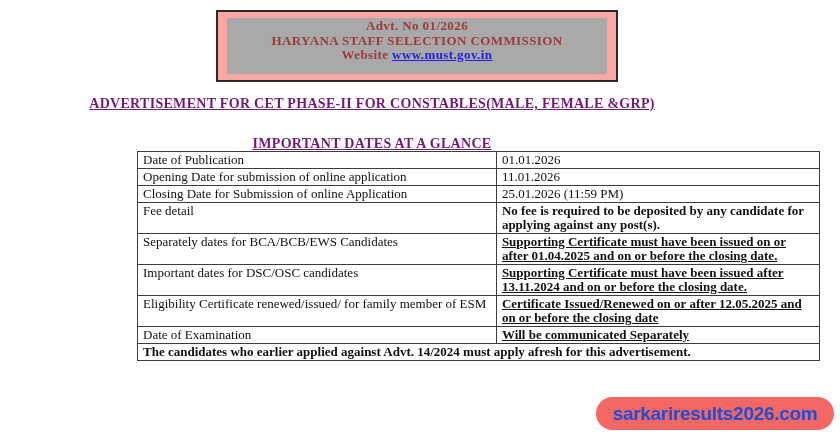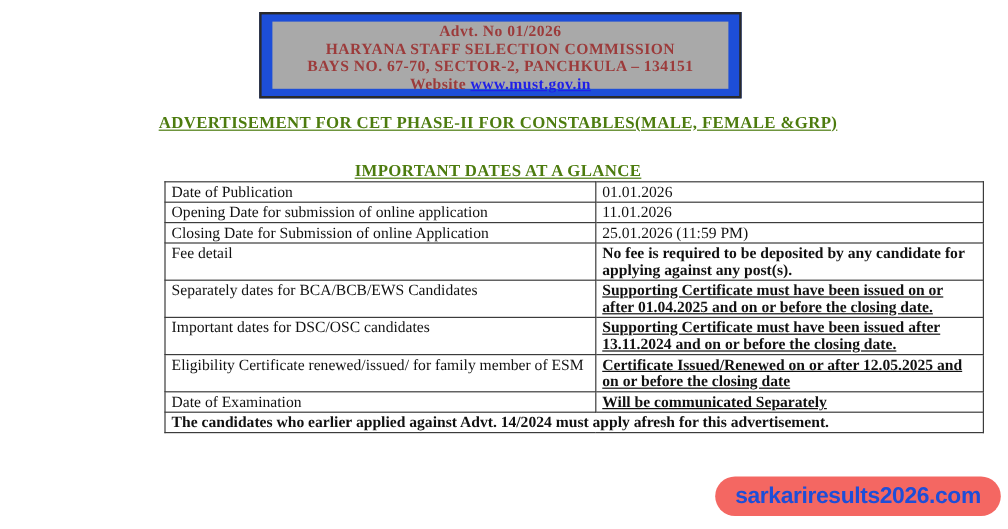--- a/index.html
+++ b/index.html
@@ -8,21 +8,21 @@
     width:840px;height:441px;
     background:#ffffff;
     overflow:hidden;
     font-family:"Liberation Serif", serif;
     color:#111;
   }
   
   .header-box{
     position:absolute;left:216px;top:10px;width:402px;height:72px;
     border:2px solid #2a2a2a;
-    background:#1d4ed8;
+    background:#fca5a5;
     box-sizing:border-box;
     padding:6px 9px;
   }
   .header-inner{
     background:#a9a9a9;
     height:100%;
     text-align:center;
     font-weight:bold;
     font-size:13px;
     line-height:14.5px;
@@ -36,23 +36,22 @@
     text-decoration:underline;
     cursor:pointer;
   }
   
   .heading{
     position:absolute;left:0;width:744px;
     text-align:center;
     font-weight:bold;
     font-size:14px;
     letter-spacing:0.3px;
-    color:#4d7c0f;
+    color:#701a75;
     text-decoration:underline;
-    margin-left:43px;
   }
   .h1{top:96px;}
   .h2{top:136px;}
   
   table.dates{
     position:absolute;left:137px;top:151px;
     width:683px;
     border-collapse:collapse;
     font-size:13px;
   }
@@ -89,21 +88,20 @@
 </style>
 </head>
 <body>
 
 <div class="page">
 
   <div class="header-box">
     <div class="header-inner">
       <div>Advt. No 01/2026</div>
       <div>HARYANA STAFF SELECTION COMMISSION</div>
-      <div>BAYS NO. 67-70, SECTOR-2, PANCHKULA – 134151</div>
       <div><span>Website </span><a class="link">www.must.gov.in</a></div>
     </div>
   </div>
 
   <div class="heading h1">ADVERTISEMENT FOR CET PHASE-II FOR CONSTABLES(MALE, FEMALE &amp;GRP)</div>
   <div class="heading h2">IMPORTANT DATES AT A GLANCE</div>
 
   <table class="dates">
     <tbody>
       <tr>

